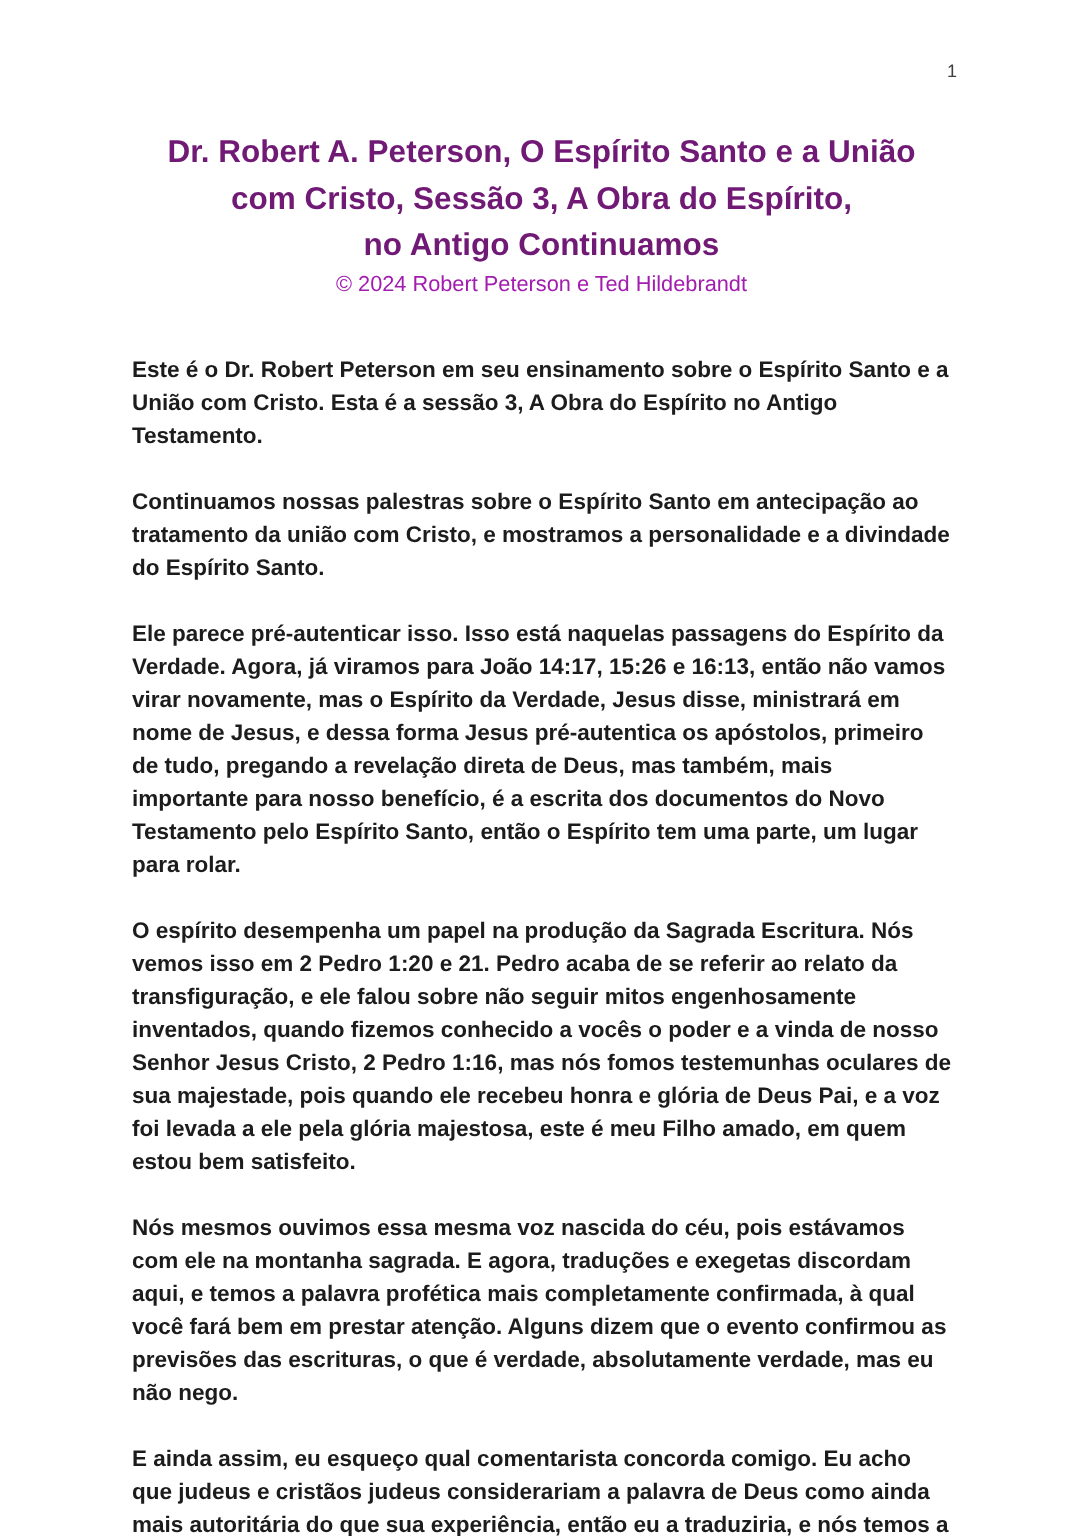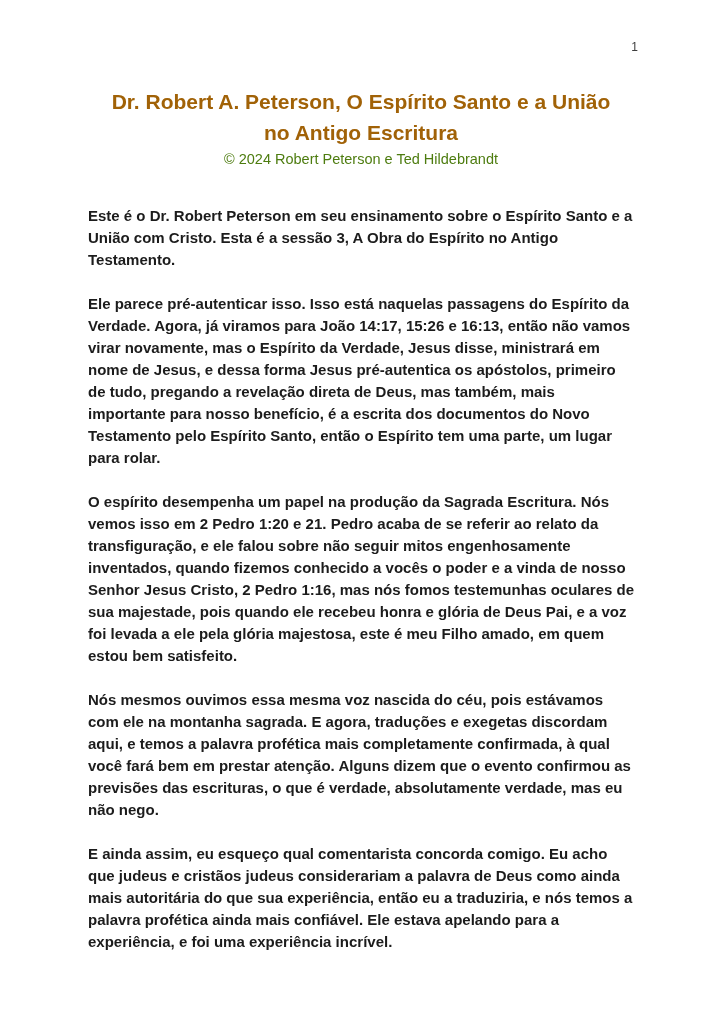--- a/index.html
+++ b/index.html
@@ -26,31 +26,31 @@
   }
   .content {
     padding: 86px 90px 0 88px;
   }
   .doc-title {
     margin: 0;
     text-align: center;
     font-size: 21px;
     font-weight: bold;
     line-height: 31px;
-    color: #a16207;
+    color: #701a75;
   }
   .doc-title .title-line {
     display: block;
   }
   .copyright {
     margin-top: 1px;
     text-align: center;
     font-size: 14.5px;
     line-height: 21px;
-    color: #4d7c0f;
+    color: #a21caf;
   }
   .paragraphs {
     margin-top: 35px;
     font-size: 15px;
     line-height: 22px;
     text-align: left;
   }
   .paragraphs p {
     margin: 0 0 22px 0;
     font-weight: bold;
@@ -60,27 +60,29 @@
 <body>
 
 <div class="page">
 
   <div class="page-number">1</div>
 
   <div class="content">
 
     <h1 class="doc-title">
       <span class="title-line">Dr. Robert A. Peterson, O Espírito Santo e a União</span>
-      <span class="title-line">no Antigo Escritura</span>
+      <span class="title-line">com Cristo, Sessão 3, A Obra do Espírito,</span>
+      <span class="title-line">no Antigo Continuamos</span>
     </h1>
 
     <div class="copyright">© 2024 Robert Peterson e Ted Hildebrandt</div>
 
     <div class="paragraphs">
       <p>Este é o Dr. Robert Peterson em seu ensinamento sobre o Espírito Santo e a União com Cristo. Esta é a sessão 3, A Obra do Espírito no Antigo Testamento.</p>
+      <p>Continuamos nossas palestras sobre o Espírito Santo em antecipação ao tratamento da união com Cristo, e mostramos a personalidade e a divindade do Espírito Santo.</p>
       <p>Ele parece pré-autenticar isso. Isso está naquelas passagens do Espírito da Verdade. Agora, já viramos para João 14:17, 15:26 e 16:13, então não vamos virar novamente, mas o Espírito da Verdade, Jesus disse, ministrará em nome de Jesus, e dessa forma Jesus pré-autentica os apóstolos, primeiro de tudo, pregando a revelação direta de Deus, mas também, mais importante para nosso benefício, é a escrita dos documentos do Novo Testamento pelo Espírito Santo, então o Espírito tem uma parte, um lugar para rolar.</p>
       <p>O espírito desempenha um papel na produção da Sagrada Escritura. Nós vemos isso em 2 Pedro 1:20 e 21. Pedro acaba de se referir ao relato da transfiguração, e ele falou sobre não seguir mitos engenhosamente inventados, quando fizemos conhecido a vocês o poder e a vinda de nosso Senhor Jesus Cristo, 2 Pedro 1:16, mas nós fomos testemunhas oculares de sua majestade, pois quando ele recebeu honra e glória de Deus Pai, e a voz foi levada a ele pela glória majestosa, este é meu Filho amado, em quem estou bem satisfeito.</p>
       <p>Nós mesmos ouvimos essa mesma voz nascida do céu, pois estávamos com ele na montanha sagrada. E agora, traduções e exegetas discordam aqui, e temos a palavra profética mais completamente confirmada, à qual você fará bem em prestar atenção. Alguns dizem que o evento confirmou as previsões das escrituras, o que é verdade, absolutamente verdade, mas eu não nego.</p>
       <p>E ainda assim, eu esqueço qual comentarista concorda comigo. Eu acho que judeus e cristãos judeus considerariam a palavra de Deus como ainda mais autoritária do que sua experiência, então eu a traduziria, e nós temos a palavra profética ainda mais confiável. Ele estava apelando para a experiência, e foi uma experiência incrível.</p>
     </div>
 
   </div>
 </div>
 
 </body></html>

